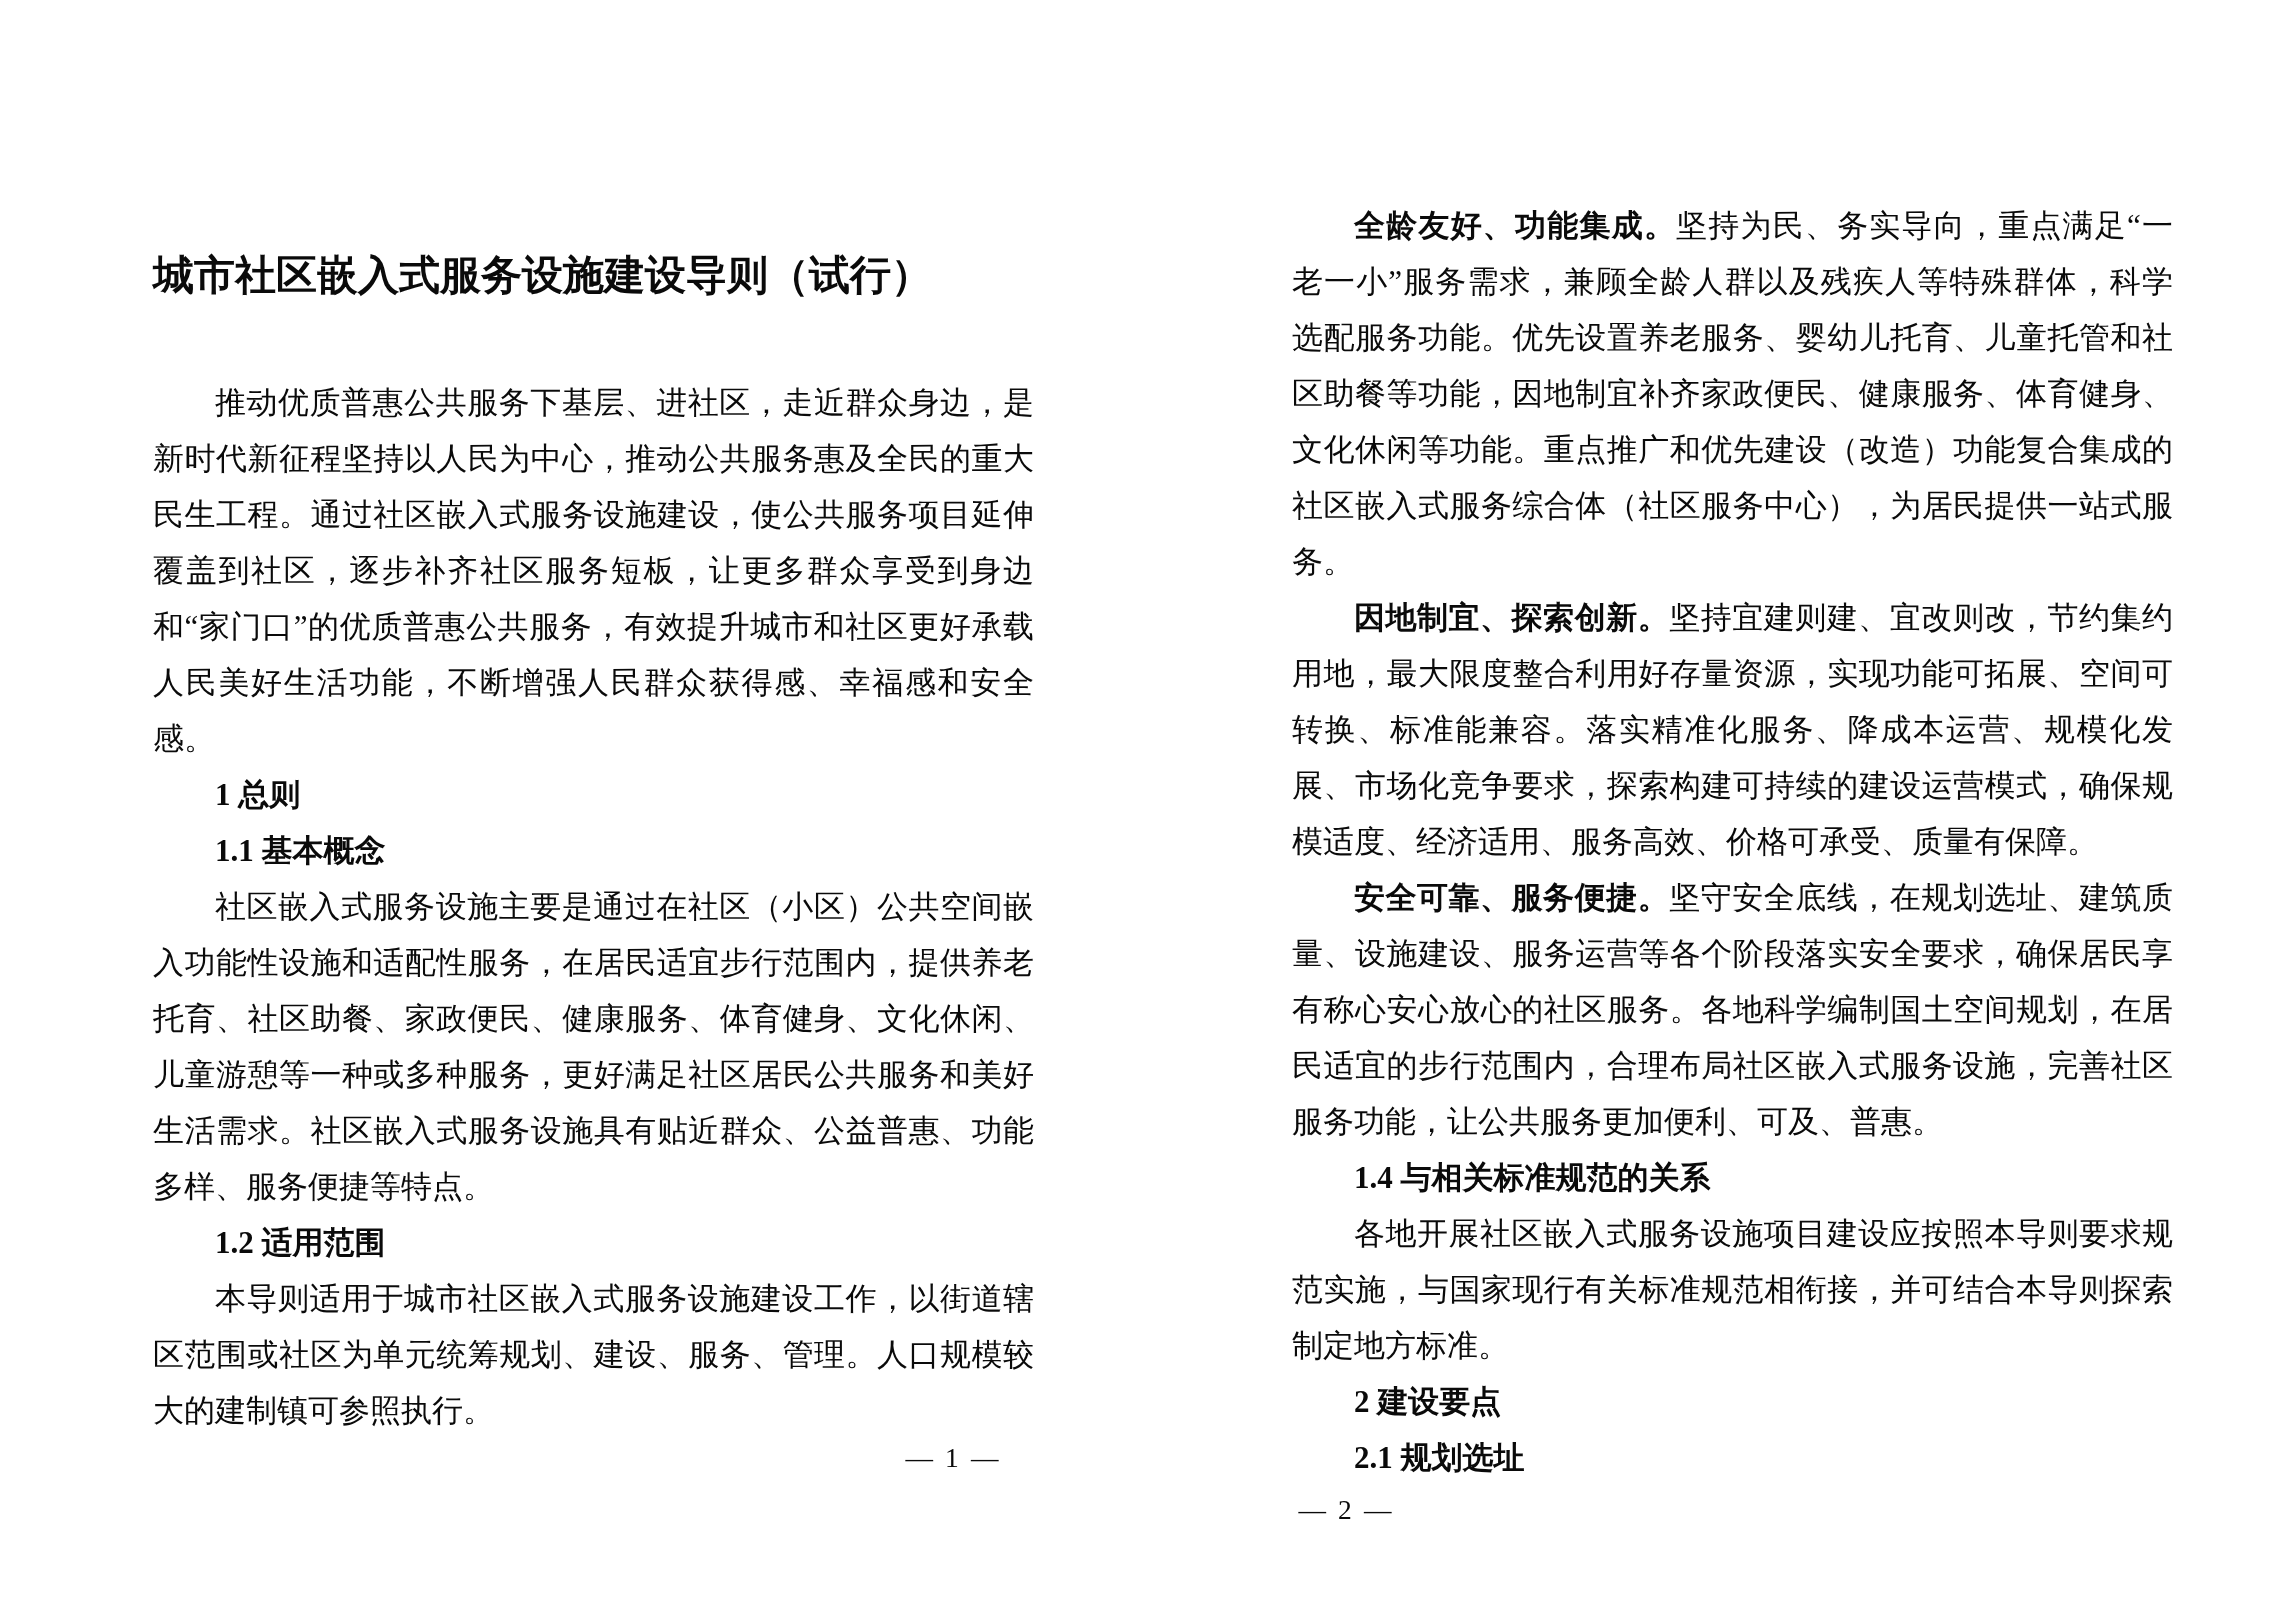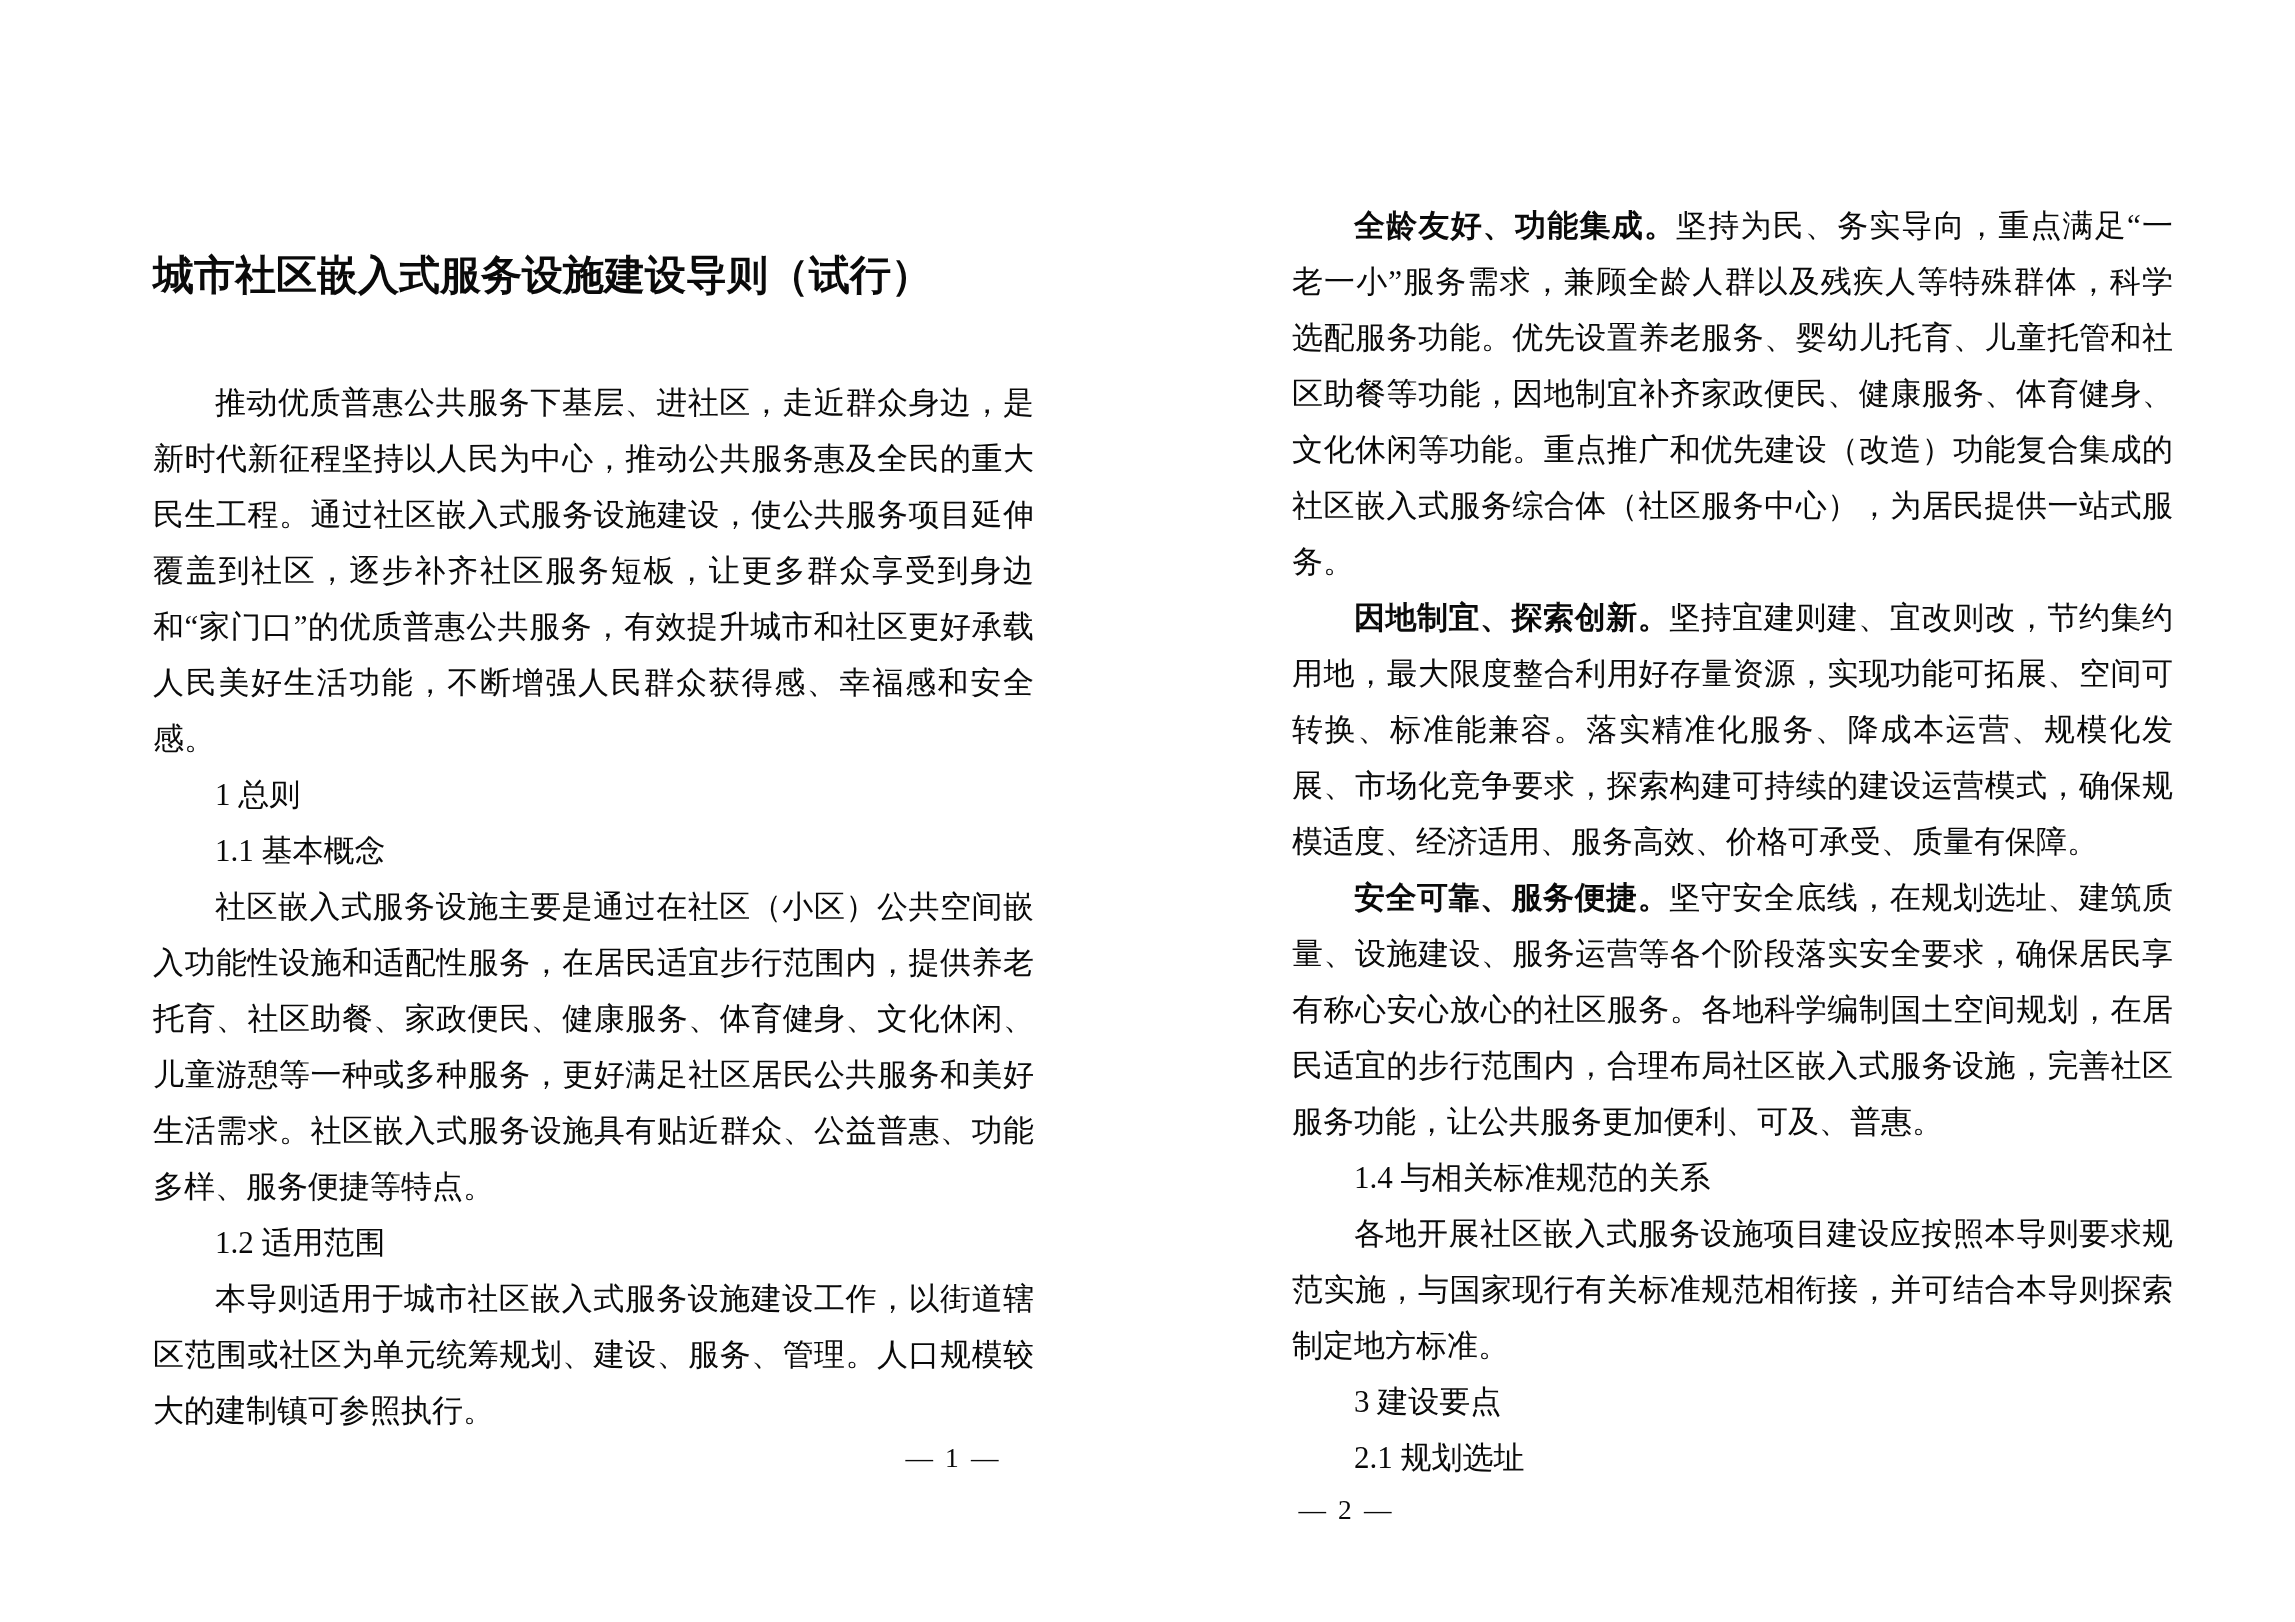--- a/index.html
+++ b/index.html
@@ -24,21 +24,21 @@
     white-space: nowrap;
   }
   .page-body {
     font-size: 31px;
     line-height: 56px;
     text-align: justify;
     text-justify: inter-character;
   }
   .para, .heading { margin: 0; }
   .para { text-indent: 2em; font-family: Liberation Serif, serif; }
-  .heading { font-weight: normal; text-indent: 2em; }
+  .heading { font-weight: bold; text-indent: 2em; }
   .lead { font-weight: bold; }
   .page-number { font-size: 27.5px; line-height: 39px; letter-spacing: 2.6px; }
   .page-left  .page-number { text-align: right; padding-right: 33px; margin-top: -1.3px; }
   .page-right .page-number { text-align: left;  padding-left: 6.5px;  margin-top: 3.9px; }
 </style>
 </head>
 <body>
 
 <div class="canvas">
 
@@ -55,20 +55,20 @@
     <div class="page-number">— 1 —</div>
   </section>
 
   <section class="page page-right">
     <div class="page-body">
         <div class="para"><span class="lead">全龄友好、功能集成。</span>坚持为民、务实导向，重点满足“一老一小”服务需求，兼顾全龄人群以及残疾人等特殊群体，科学选配服务功能。优先设置养老服务、婴幼儿托育、儿童托管和社区助餐等功能，因地制宜补齐家政便民、健康服务、体育健身、文化休闲等功能。重点推广和优先建设（改造）功能复合集成的社区嵌入式服务综合体（社区服务中心），为居民提供一站式服务。</div>
         <div class="para"><span class="lead">因地制宜、探索创新。</span>坚持宜建则建、宜改则改，节约集约用地，最大限度整合利用好存量资源，实现功能可拓展、空间可转换、标准能兼容。落实精准化服务、降成本运营、规模化发展、市场化竞争要求，探索构建可持续的建设运营模式，确保规模适度、经济适用、服务高效、价格可承受、质量有保障。</div>
         <div class="para"><span class="lead">安全可靠、服务便捷。</span>坚守安全底线，在规划选址、建筑质量、设施建设、服务运营等各个阶段落实安全要求，确保居民享有称心安心放心的社区服务。各地科学编制国土空间规划，在居民适宜的步行范围内，合理布局社区嵌入式服务设施，完善社区服务功能，让公共服务更加便利、可及、普惠。</div>
         <div class="heading">1.4 与相关标准规范的关系</div>
         <div class="para">各地开展社区嵌入式服务设施项目建设应按照本导则要求规范实施，与国家现行有关标准规范相衔接，并可结合本导则探索制定地方标准。</div>
-        <div class="heading">3 建设要点</div>
+        <div class="heading">2 建设要点</div>
         <div class="heading">2.1 规划选址</div>
       </div>
     <div class="page-number">— 2 —</div>
   </section>
 
 </div>
 
 
 </body></html>

